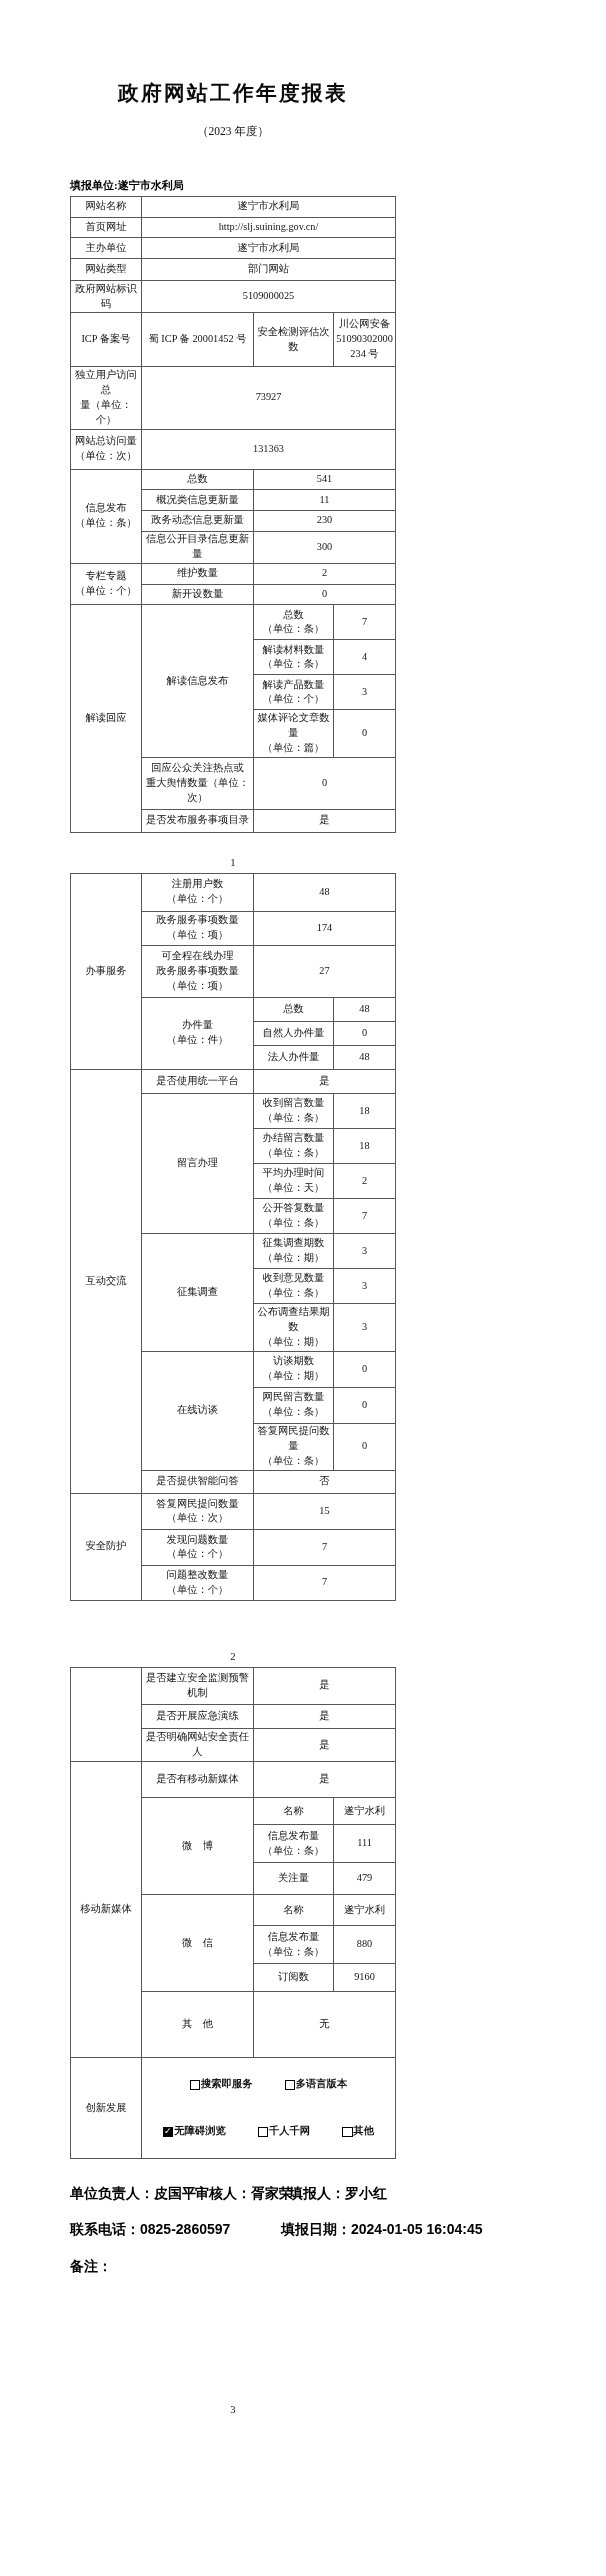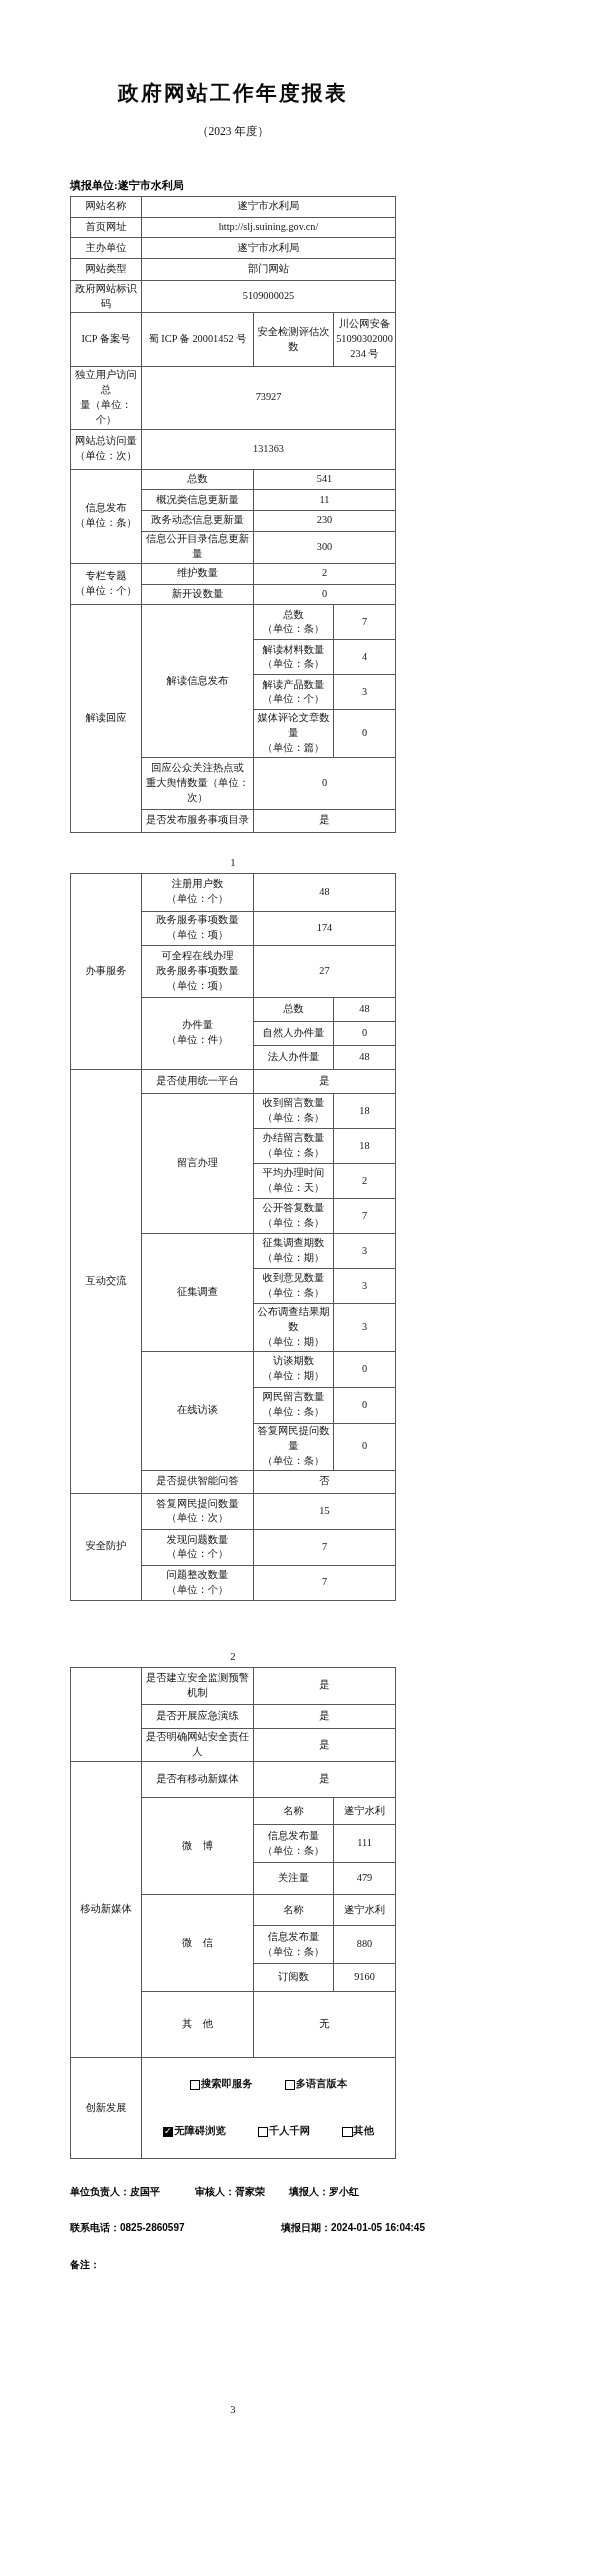--- a/index.html
+++ b/index.html
@@ -44,21 +44,21 @@
     display:inline-block;width:8.4px;height:8.4px;border:1.5px solid #000;
     margin-right:0.8px;position:relative;background:#fff;
   }
   .cb.checked{background:#000;}
   .cb.checked::after{
     content:"✓";color:#fff;font-size:9.2px;font-weight:bold;
     position:absolute;left:0px;top:-1.5px;line-height:10px;
   }
   .sig-block{width:360px;margin-left:70px;
     font-family:"Liberation Sans","DejaVu Sans",sans-serif;font-weight:bold;
-    font-size:10px;color:#000;}
+    font-size:14px;color:#000;}
   .sigrow{position:relative;height:15.3px;}
   .sigrow.first{margin-top:26px;}
   .sigrow.second{margin-top:20.7px;}
   .sigrow.remark{margin-top:21.4px;}
   .sig{position:absolute;top:0;white-space:nowrap;}
   .p0{left:0;}
   .p163{left:125px;}
   .p286{left:219px;}
   .p276{left:211px;}
 </style>

